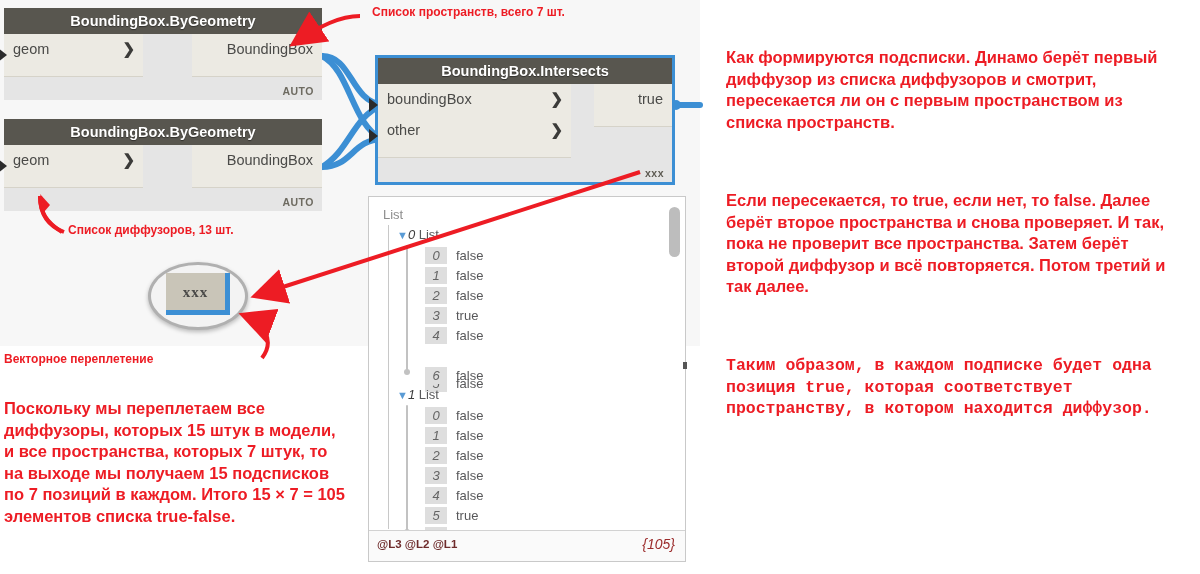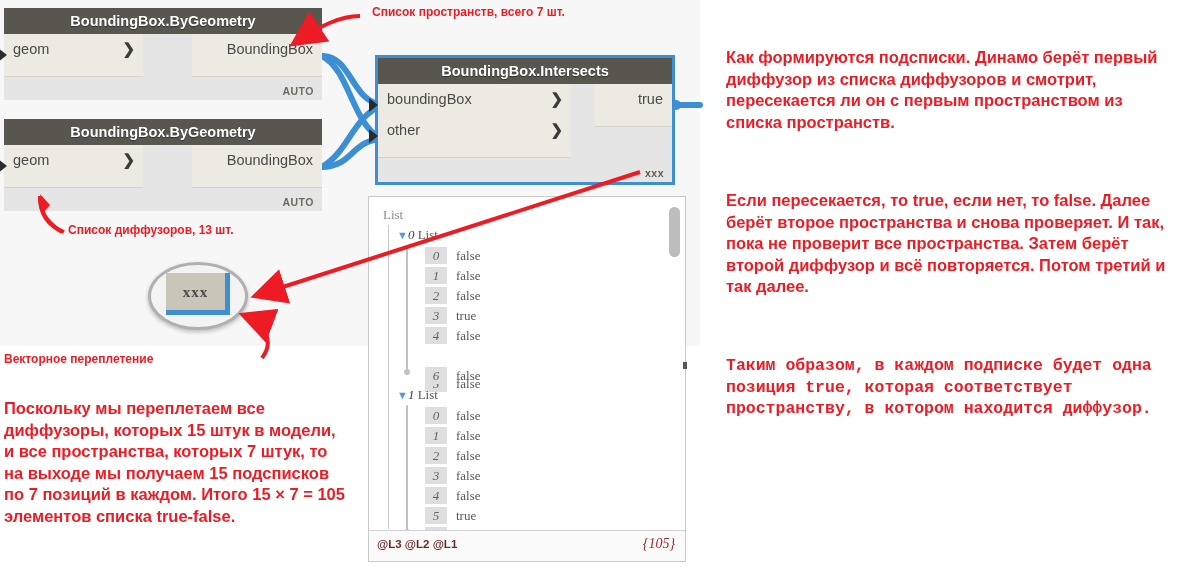--- a/index.html
+++ b/index.html
@@ -46,33 +46,33 @@
     border-top:7px solid transparent;border-bottom:7px solid transparent;
     border-left:9px solid #2b2b2b;
   }
   
   .preview{
     position:absolute;box-sizing:border-box;
     background:#ffffff;border:1px solid #c9c9c9;
   }
   .preview-body{
     position:absolute;left:0;top:0;right:0;bottom:30px;overflow:hidden;
-    font-family:Liberation Serif, serif;font-size:13px;color:#58585a;
+    font-family:Liberation Sans, sans-serif;font-size:13px;color:#58585a;
   }
   .preview-foot{
     position:absolute;left:0;right:0;bottom:0;height:30px;
     border-top:1px solid #d2d2d2;background:#fafafa;
   }
   .foot-left{
     position:absolute;left:8px;top:7px;font-size:11.5px;font-weight:bold;
     color:#6e2b2b;font-family:"Liberation Sans",sans-serif;
   }
   .foot-right{
     position:absolute;right:10px;top:5px;font-size:14px;font-style:italic;
-    color:#9b2b2b;font-family:Liberation Serif, serif;text-align:center;
+    color:#9b2b2b;font-family:Liberation Sans, sans-serif;text-align:center;
   }
   .lv0{position:absolute;left:14px;color:#8d8d8d;}
   .sub-head{position:absolute;color:#58585a;}
   .sub-head .tri{color:#5a9bd5;font-size:11px;}
   .sub-head .idx{font-style:italic;color:#3d3d3d;}
   .vrule{position:absolute;width:1px;background:#c8c8c8;}
   .vrule2{position:absolute;width:2px;background:#c2c2c2;border-radius:1px;}
   .vrule2:after{
     content:"";position:absolute;left:-2px;bottom:-3px;
     width:6px;height:6px;border-radius:50%;background:#c2c2c2;

